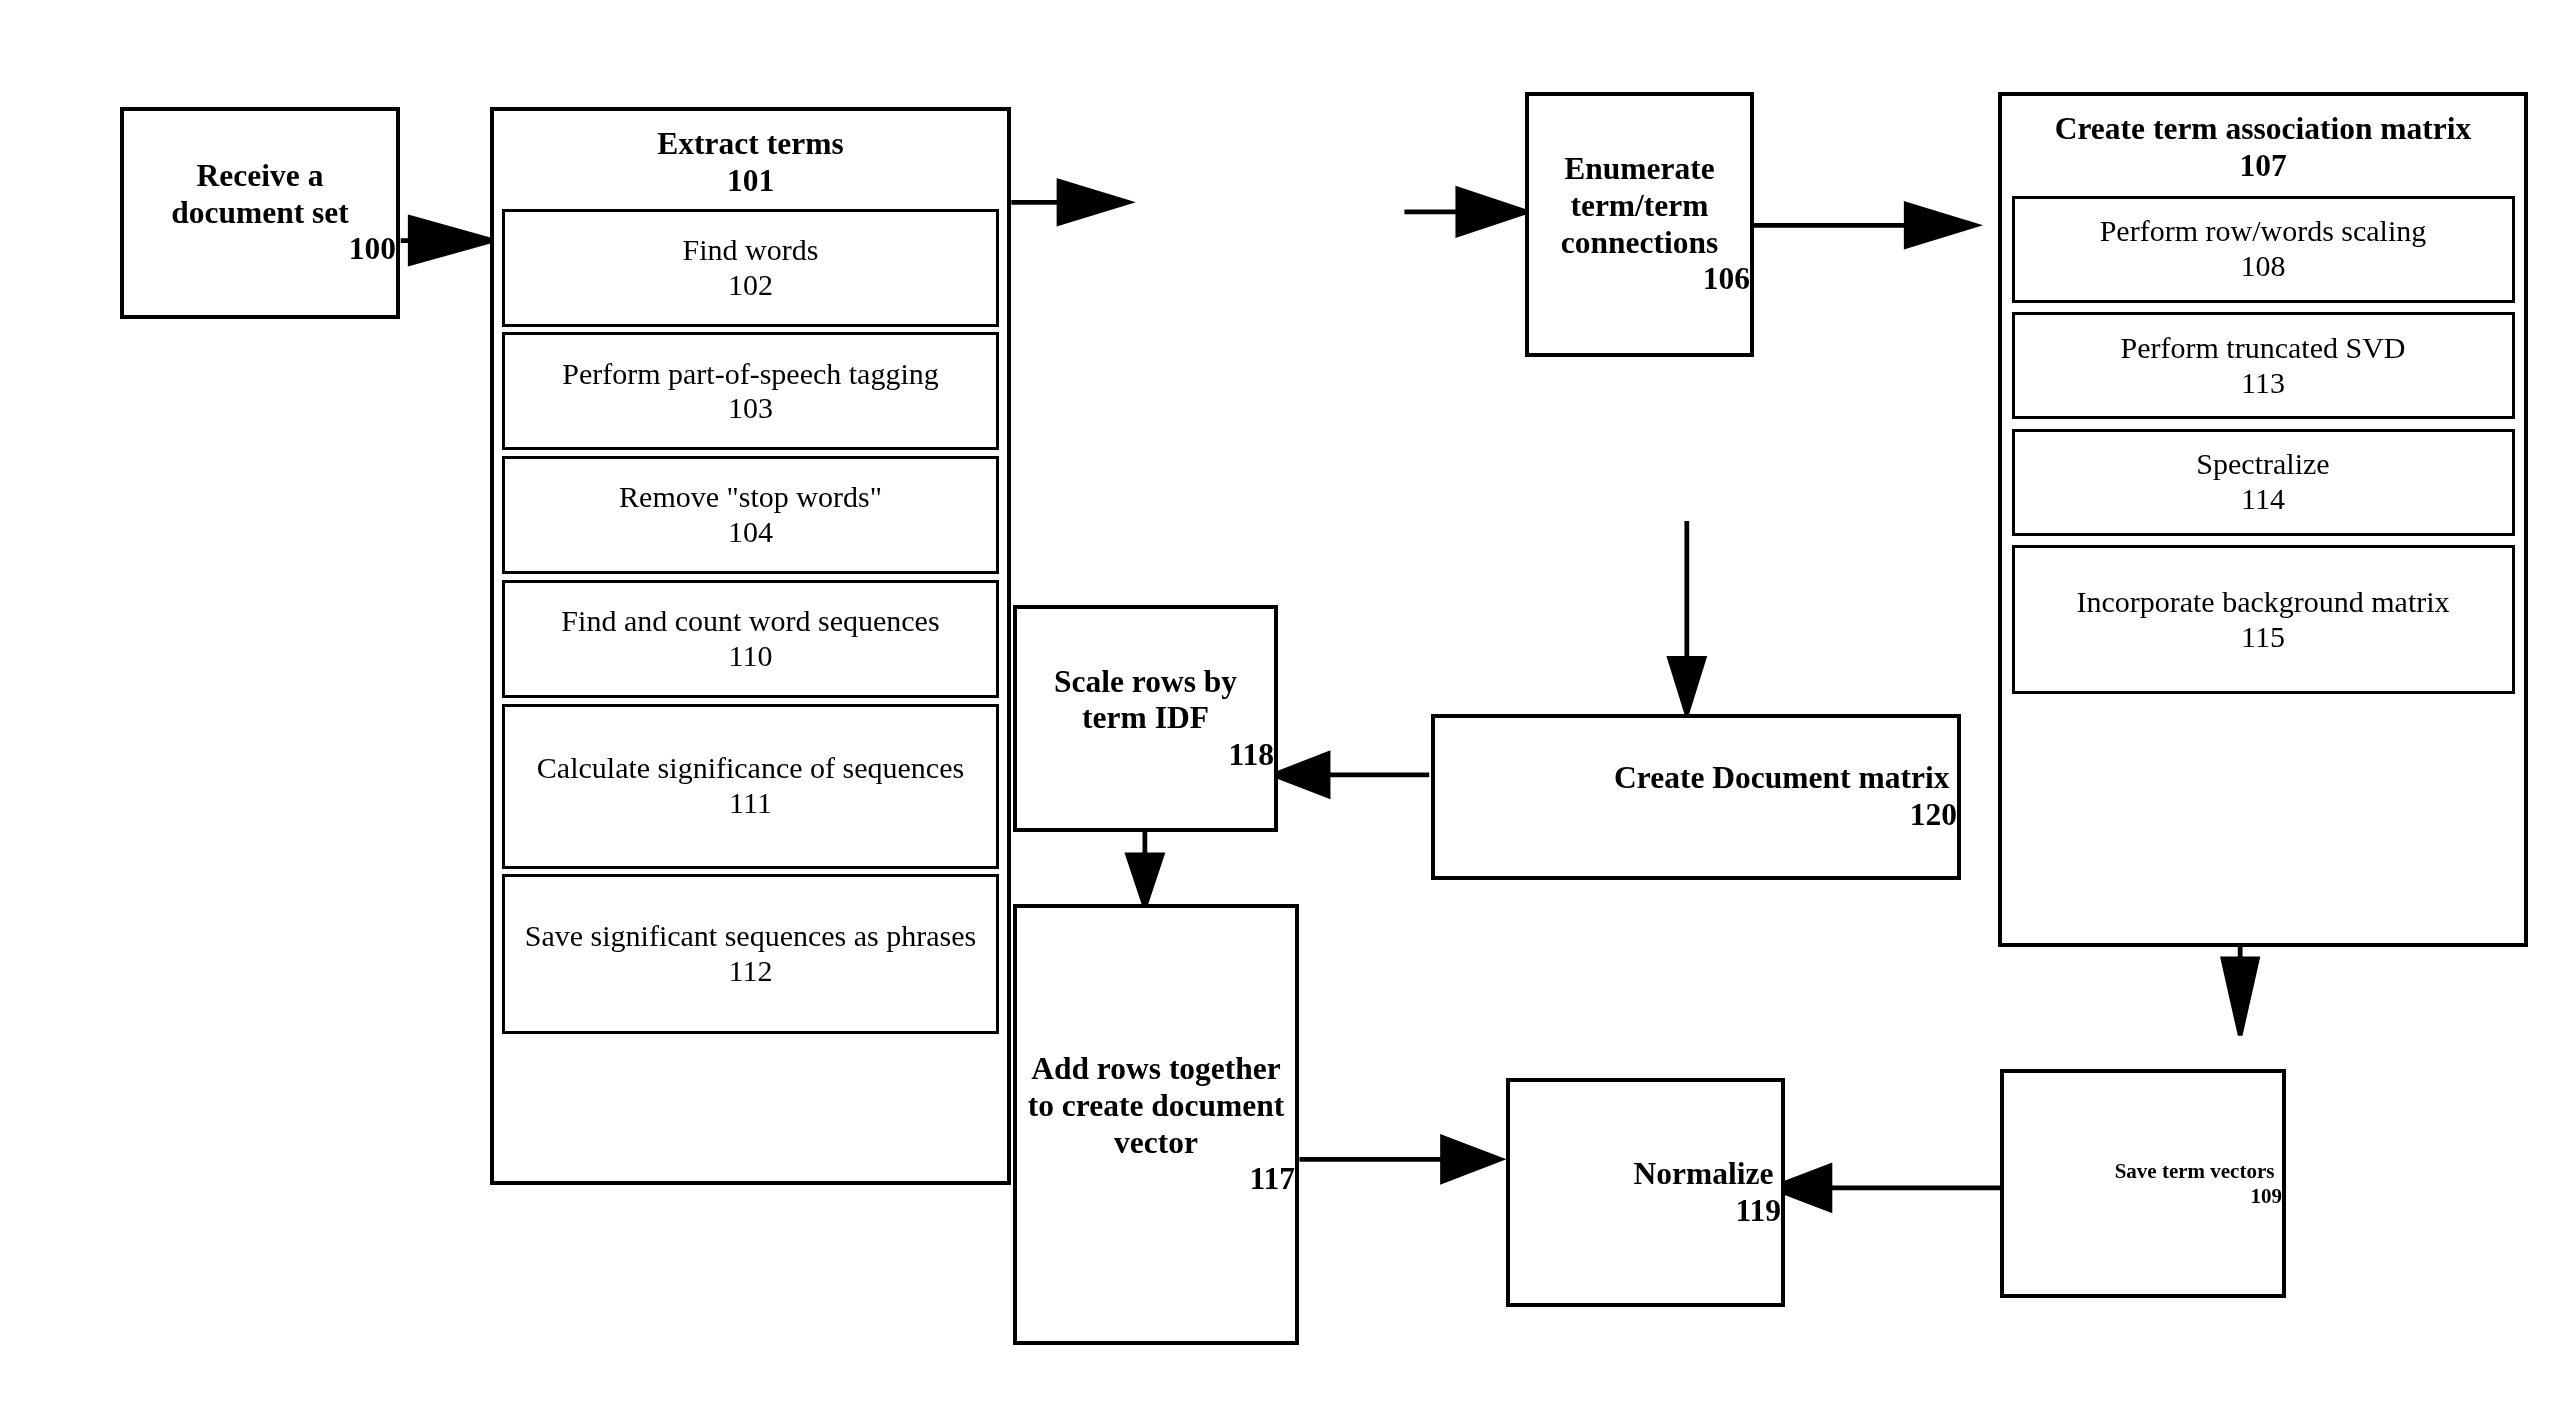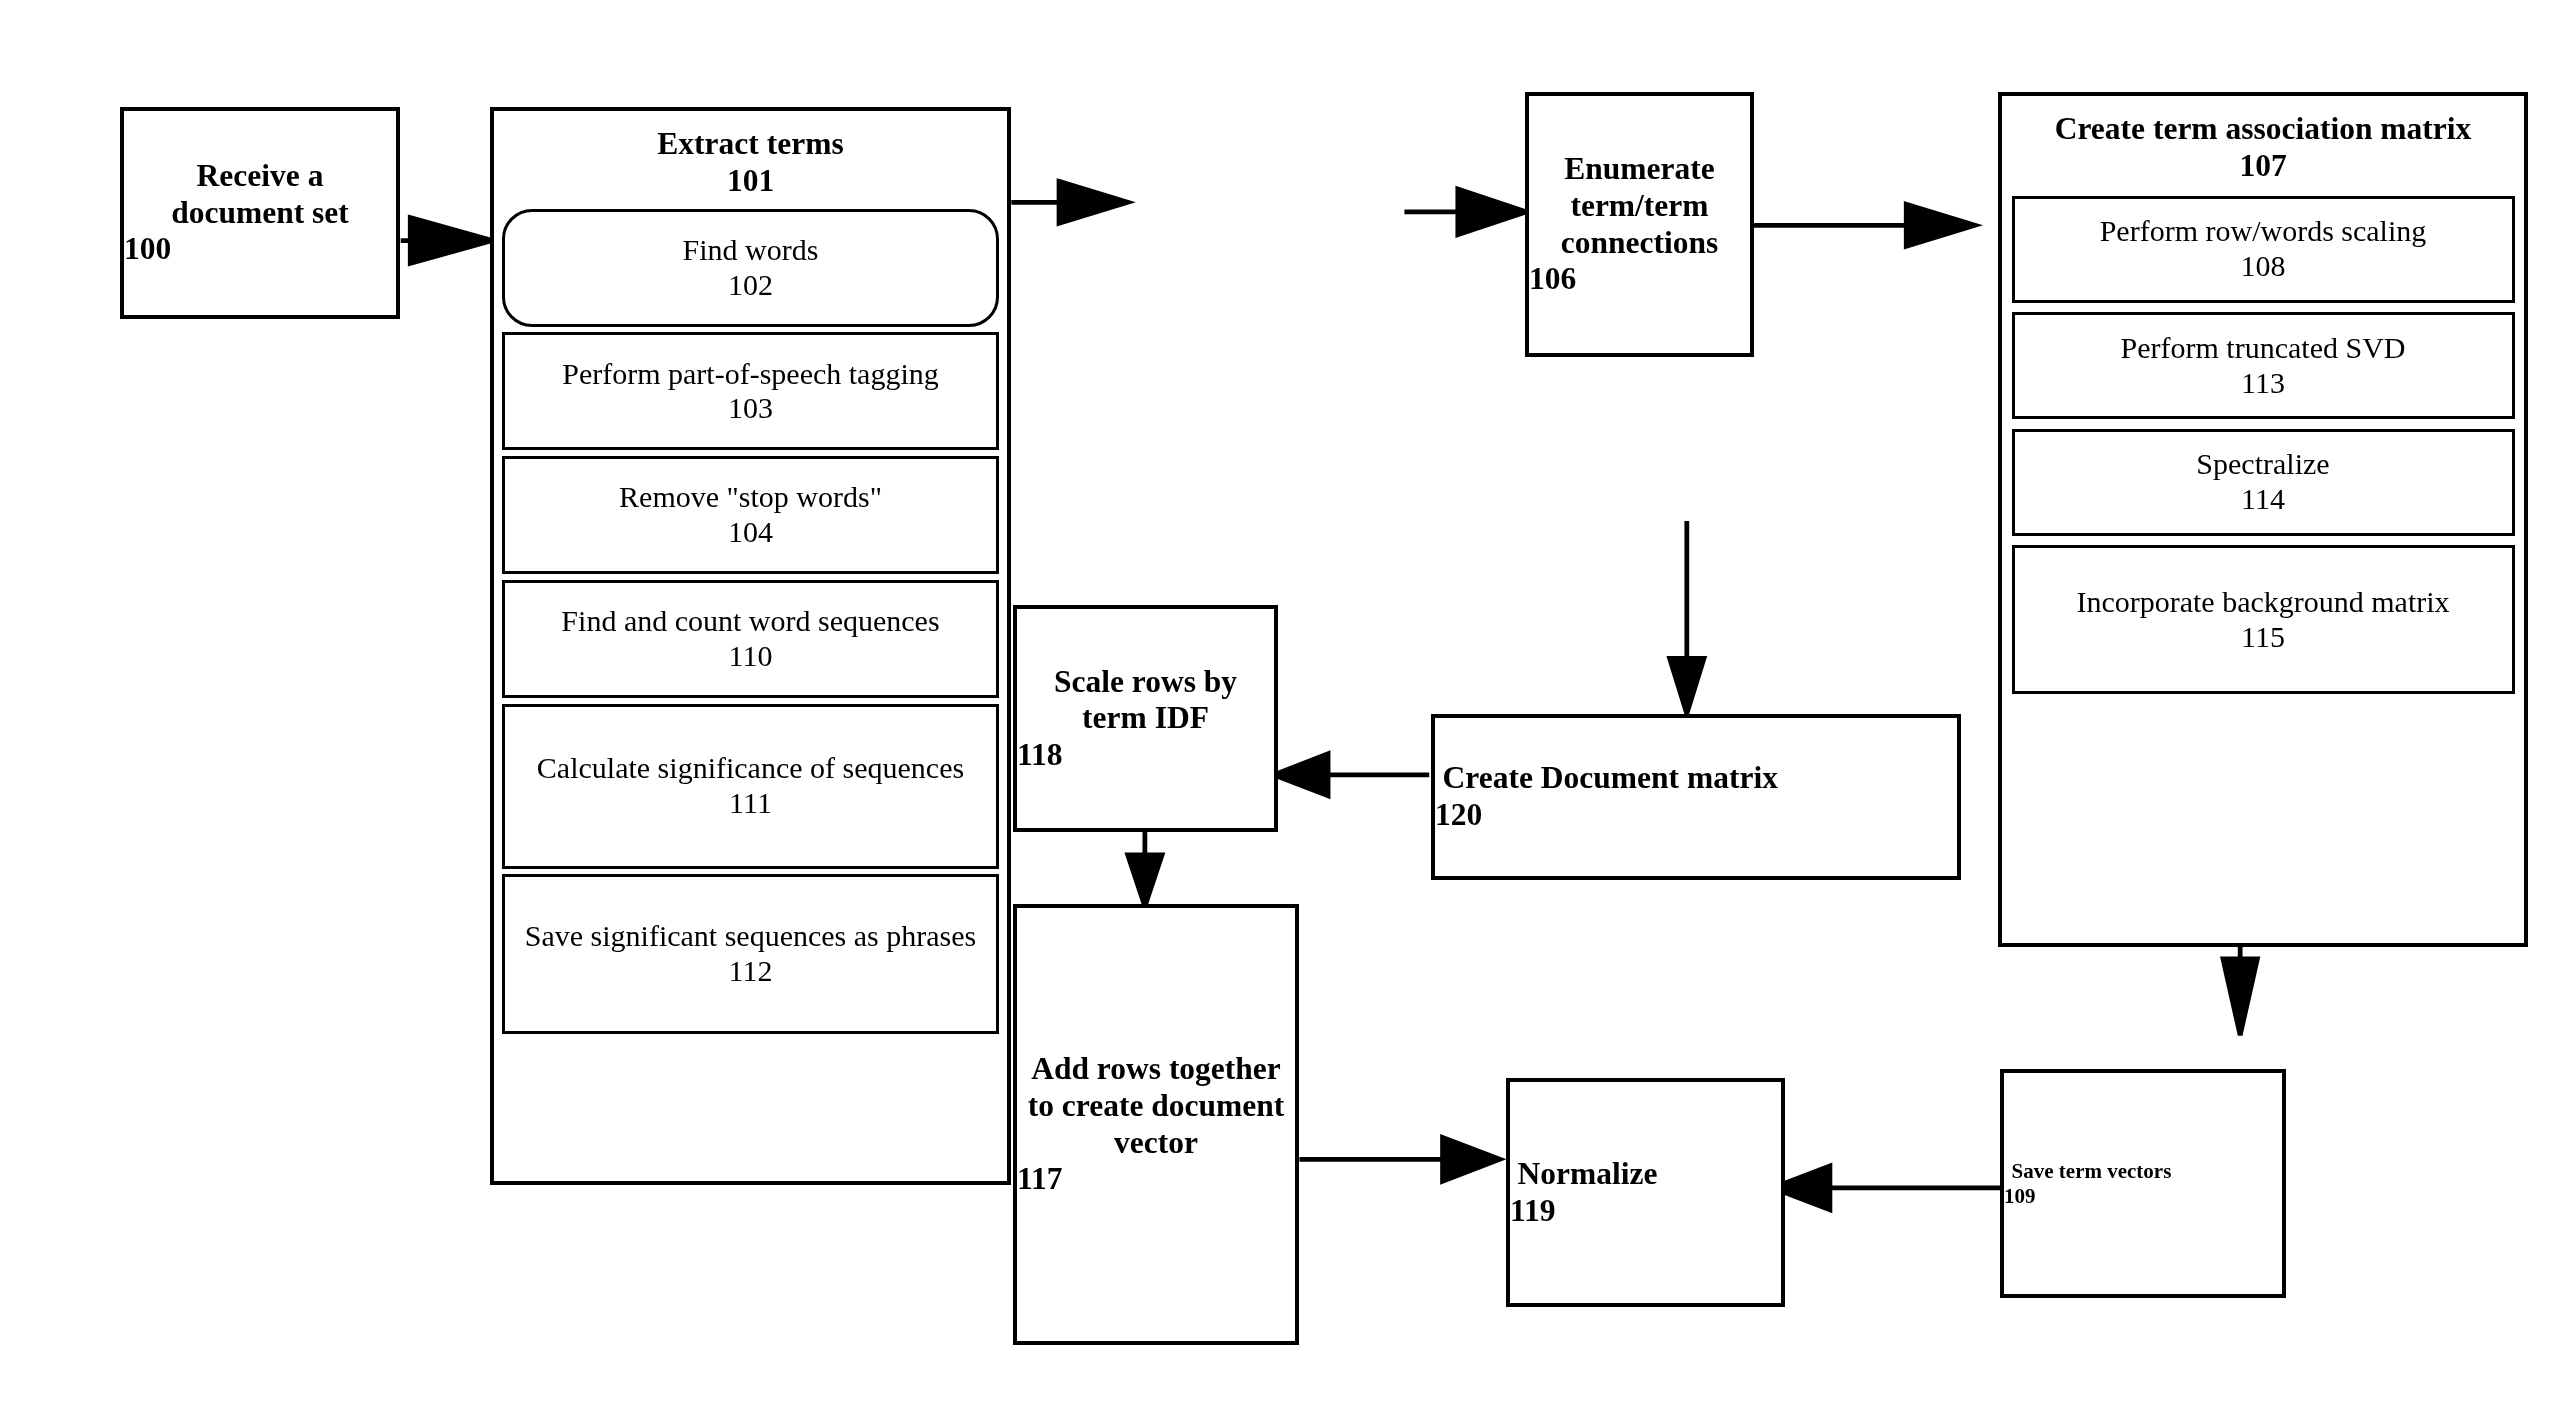--- a/index.html
+++ b/index.html
@@ -17,21 +17,21 @@
     color: #000000;
     overflow: hidden;
   }
   .box {
     position: absolute;
     box-sizing: border-box;
     border: 4.8px solid #000000;
     background: #ffffff;
     display: flex;
     flex-direction: column;
-    align-items: flex-start;
+    align-items: flex-end;
     justify-content: center;
     text-align: center;
     line-height: 1.16;
   }
   .box.bold {
     font-weight: bold;
   }
   .box .t {
     display: block;
     padding: 0 7.6px;
@@ -120,21 +120,21 @@
     <span class="n">100</span>
   </div>
 
   <div class="box bold container" style="left:490px; top:107px; width:521px; height:1078px; font-size:31.5px; padding:9.5px 7.6px 9.5px 7.6px;">
     <div class="chead" style="padding:5.7px 0 9.5px 0;">
       <span class="t">Extract terms</span>
       <span class="n">101</span>
     </div>
     <div class="cbody" style="gap:5.7px;">
 
-      <div class="sub" style="height:118px; font-size:30px;border-radius:30px;">
+      <div class="sub" style="height:118px; font-size:30px;">
         <span class="t">Find words</span>
         <span class="n">102</span>
       </div>
 
       <div class="sub" style="height:118px; font-size:30px;">
         <span class="t">Perform part-of-speech tagging</span>
         <span class="n">103</span>
       </div>
 
       <div class="sub" style="height:118px; font-size:30px;">

